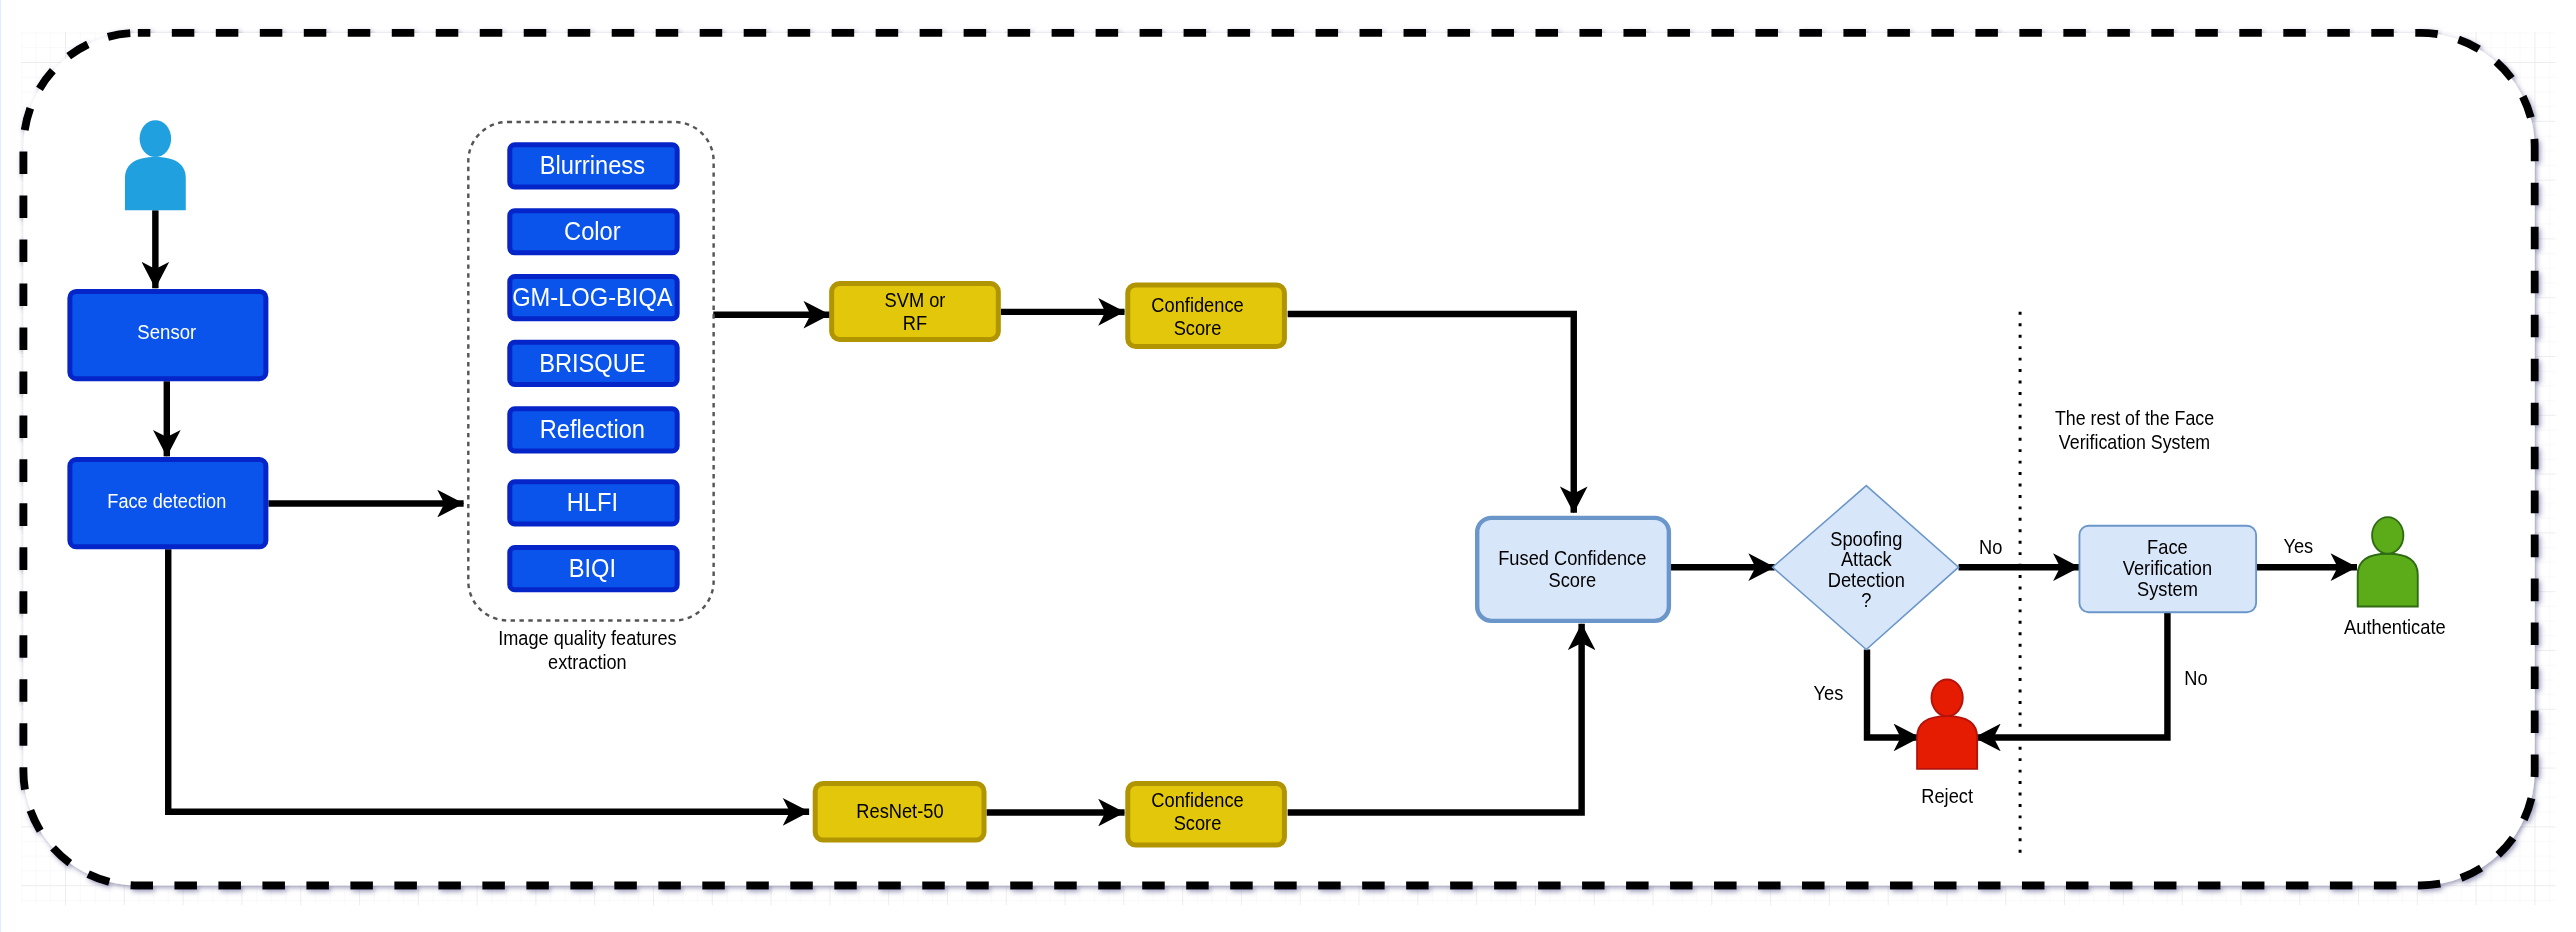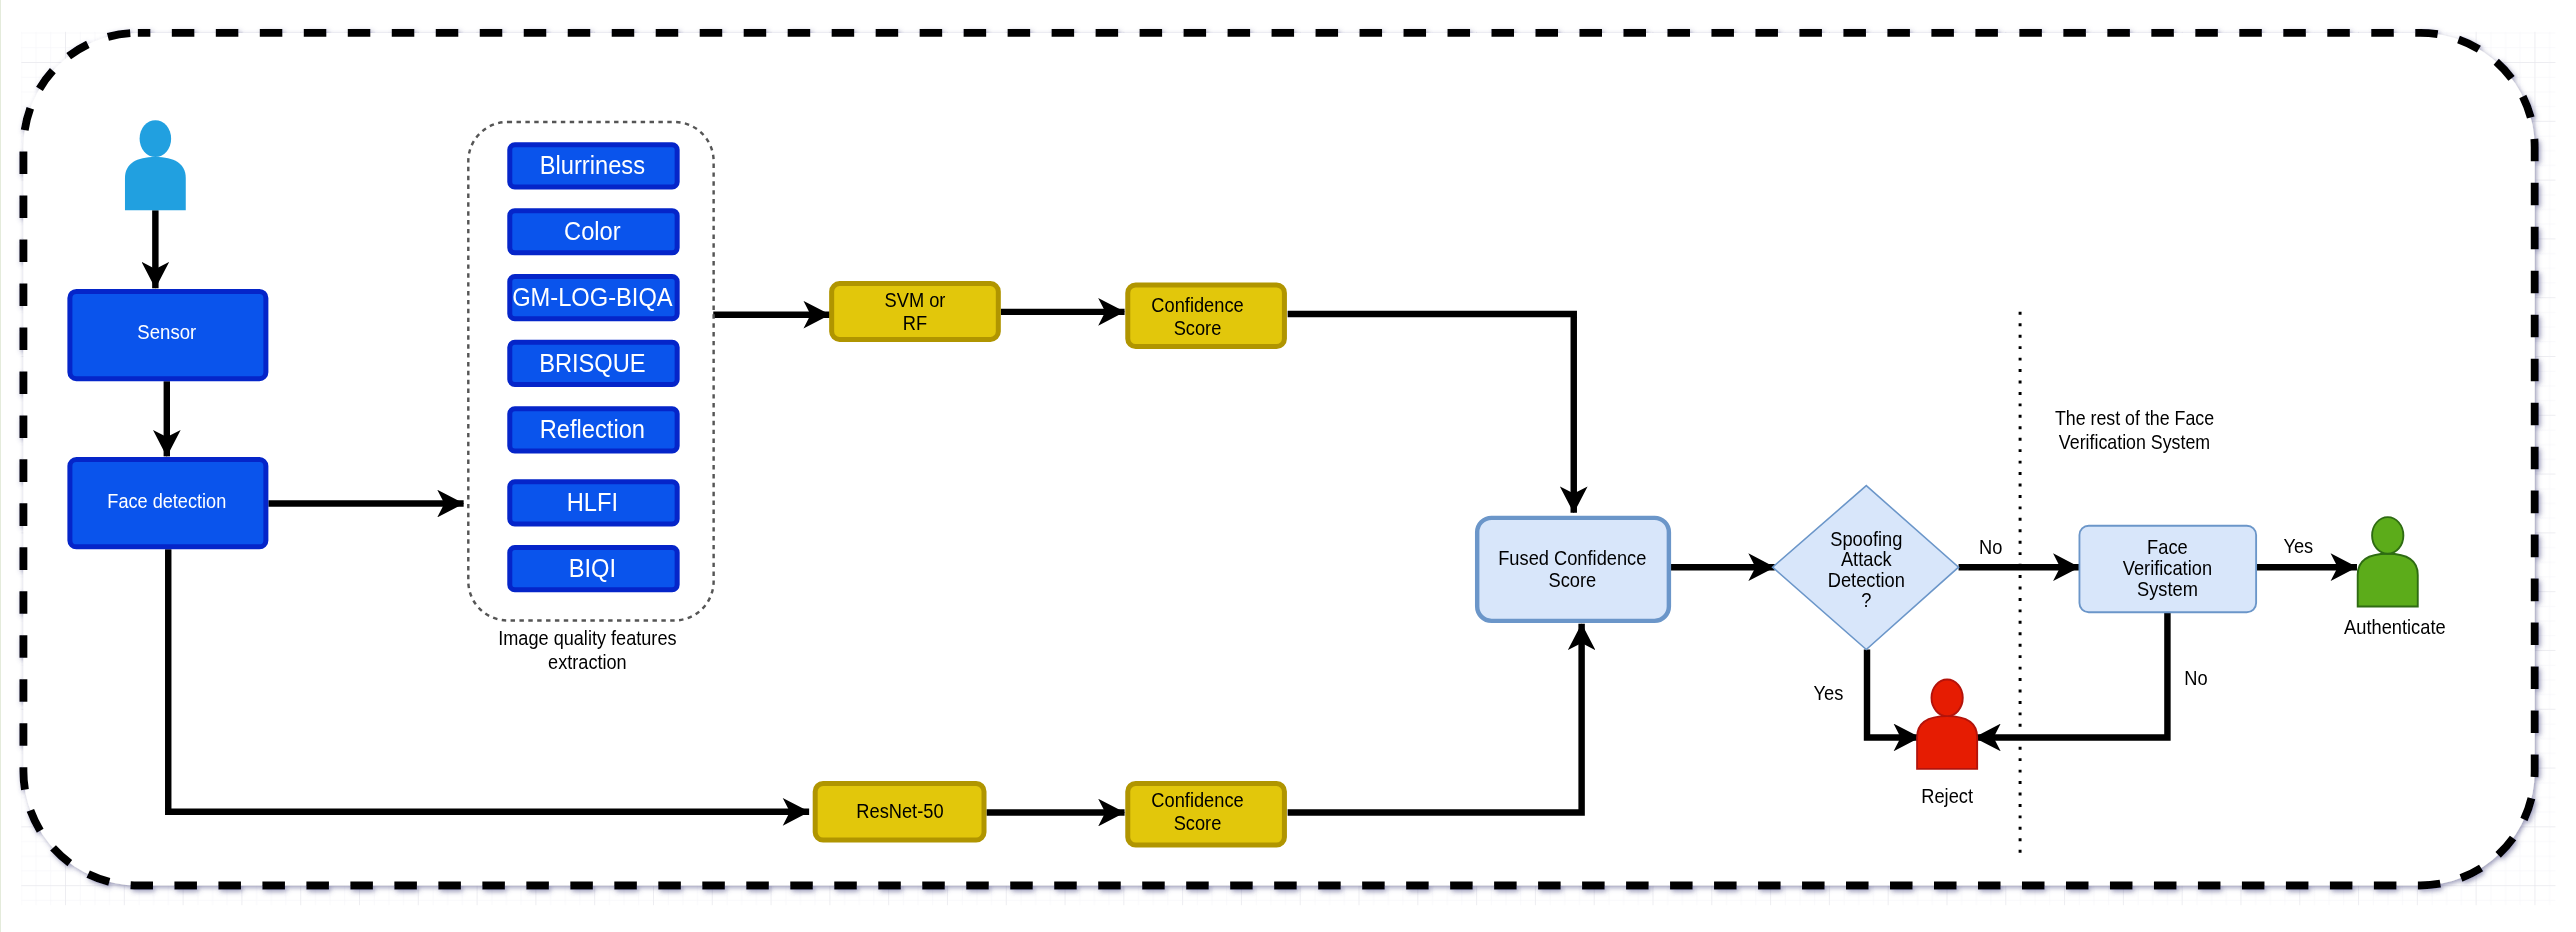--- a/index.html
+++ b/index.html
@@ -1,18 +1,18 @@
 <!DOCTYPE html>
 <html style="font-size:11.4px"><head>
 <meta charset="utf-8">
 <title>Face Anti-Spoofing Pipeline Diagram</title>
 <style>
   html,body{margin:0;padding:0;background:#ffffff;}
   body{width:2576px;height:932px;overflow:hidden;font-family:"Liberation Sans",sans-serif;}
-  #stage{position:relative;width:2492px;height:932px;background:#4d7c0f;}
+  #stage{position:relative;width:2492px;height:932px;background:#3b82f6;}
   svg#diagram{position:absolute;left:0;top:0;width:2576px;height:932px;display:block;}
   text{font-family:"Liberation Sans",sans-serif;}
 </style>
 </head>
 <body>
 
 <div id="stage">
 <svg id="diagram" viewBox="0 0 3601 1303" xmlns="http://www.w3.org/2000/svg">
   <defs>
     <pattern id="gridMinor" width="20.55" height="20.55" patternUnits="userSpaceOnUse">

